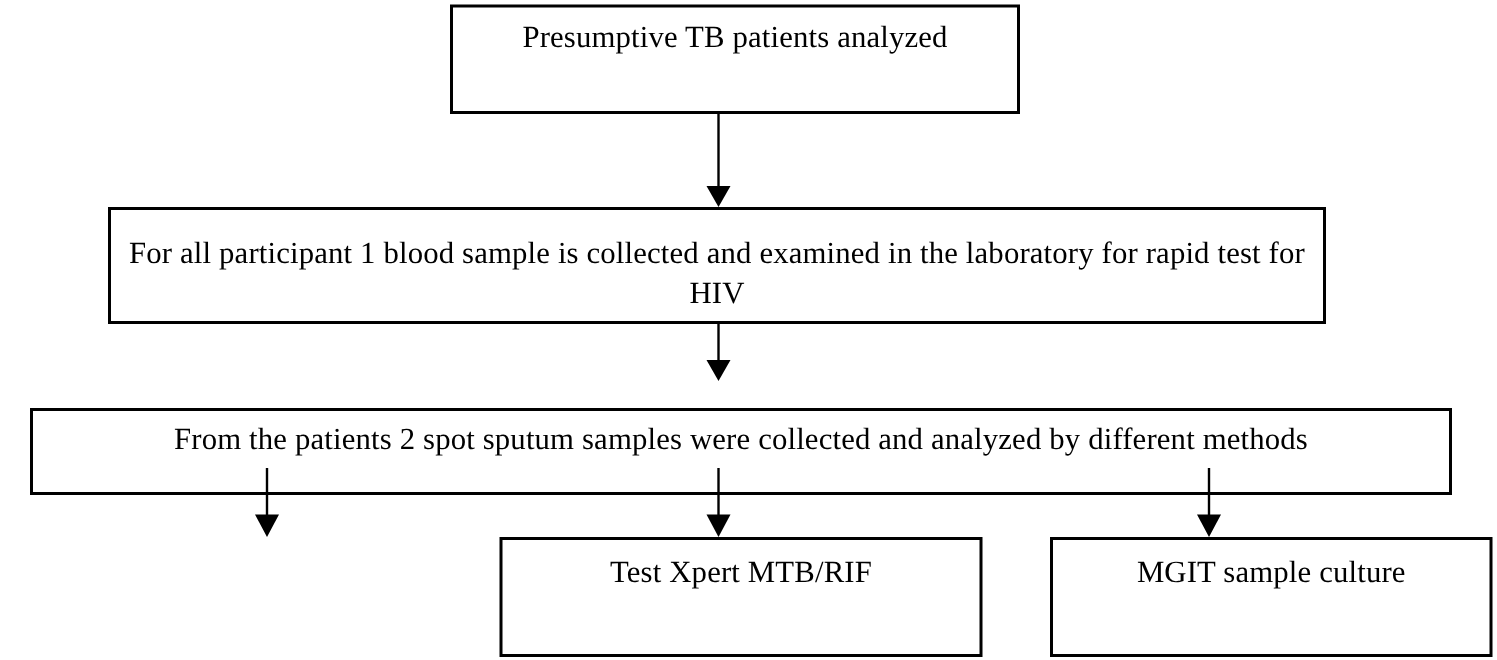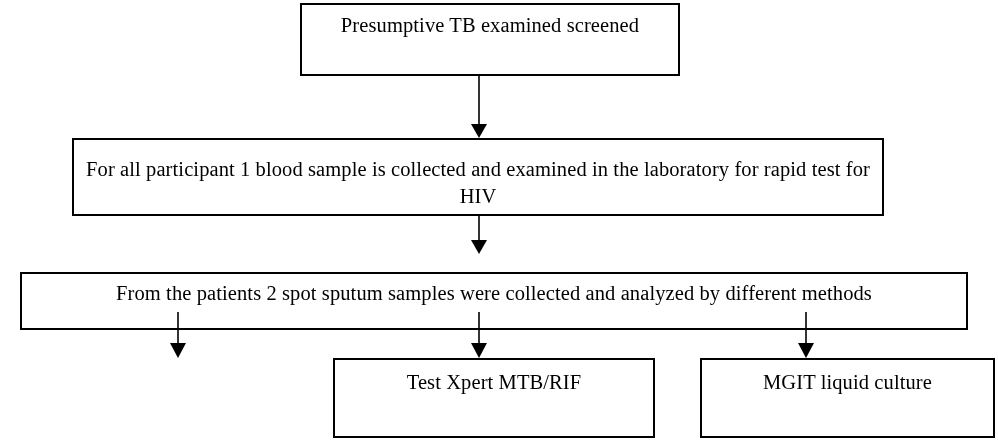--- a/index.html
+++ b/index.html
@@ -72,21 +72,21 @@
     fill: #000000;
     stroke: none;
   }
 </style>
 </head>
 <body>
 
 <div id="flowchart">
 
   <div class="node n1">
-    <span class="node-text">Presumptive TB examined screened</span>
+    <span class="node-text">Presumptive TB patients analyzed</span>
   </div>
 
   <div class="connector" style="left:478px; top:76px;">
     <svg width="2" height="62" viewBox="0 0 2 62">
       <line class="c-line" x1="1" y1="0" x2="1" y2="52"></line>
       <polygon class="c-head" points="-7,48 9,48 1,62"></polygon>
     </svg>
   </div>
 
   <div class="node n2">
@@ -124,16 +124,16 @@
       <polygon class="c-head" points="-7,31 9,31 1,46"></polygon>
     </svg>
   </div>
 
 
   <div class="node n5">
     <span class="node-text">Test Xpert MTB/RIF</span>
   </div>
 
   <div class="node n6">
-    <span class="node-text">MGIT liquid culture</span>
+    <span class="node-text">MGIT sample culture</span>
   </div>
 
 </div>
 
 </body></html>

